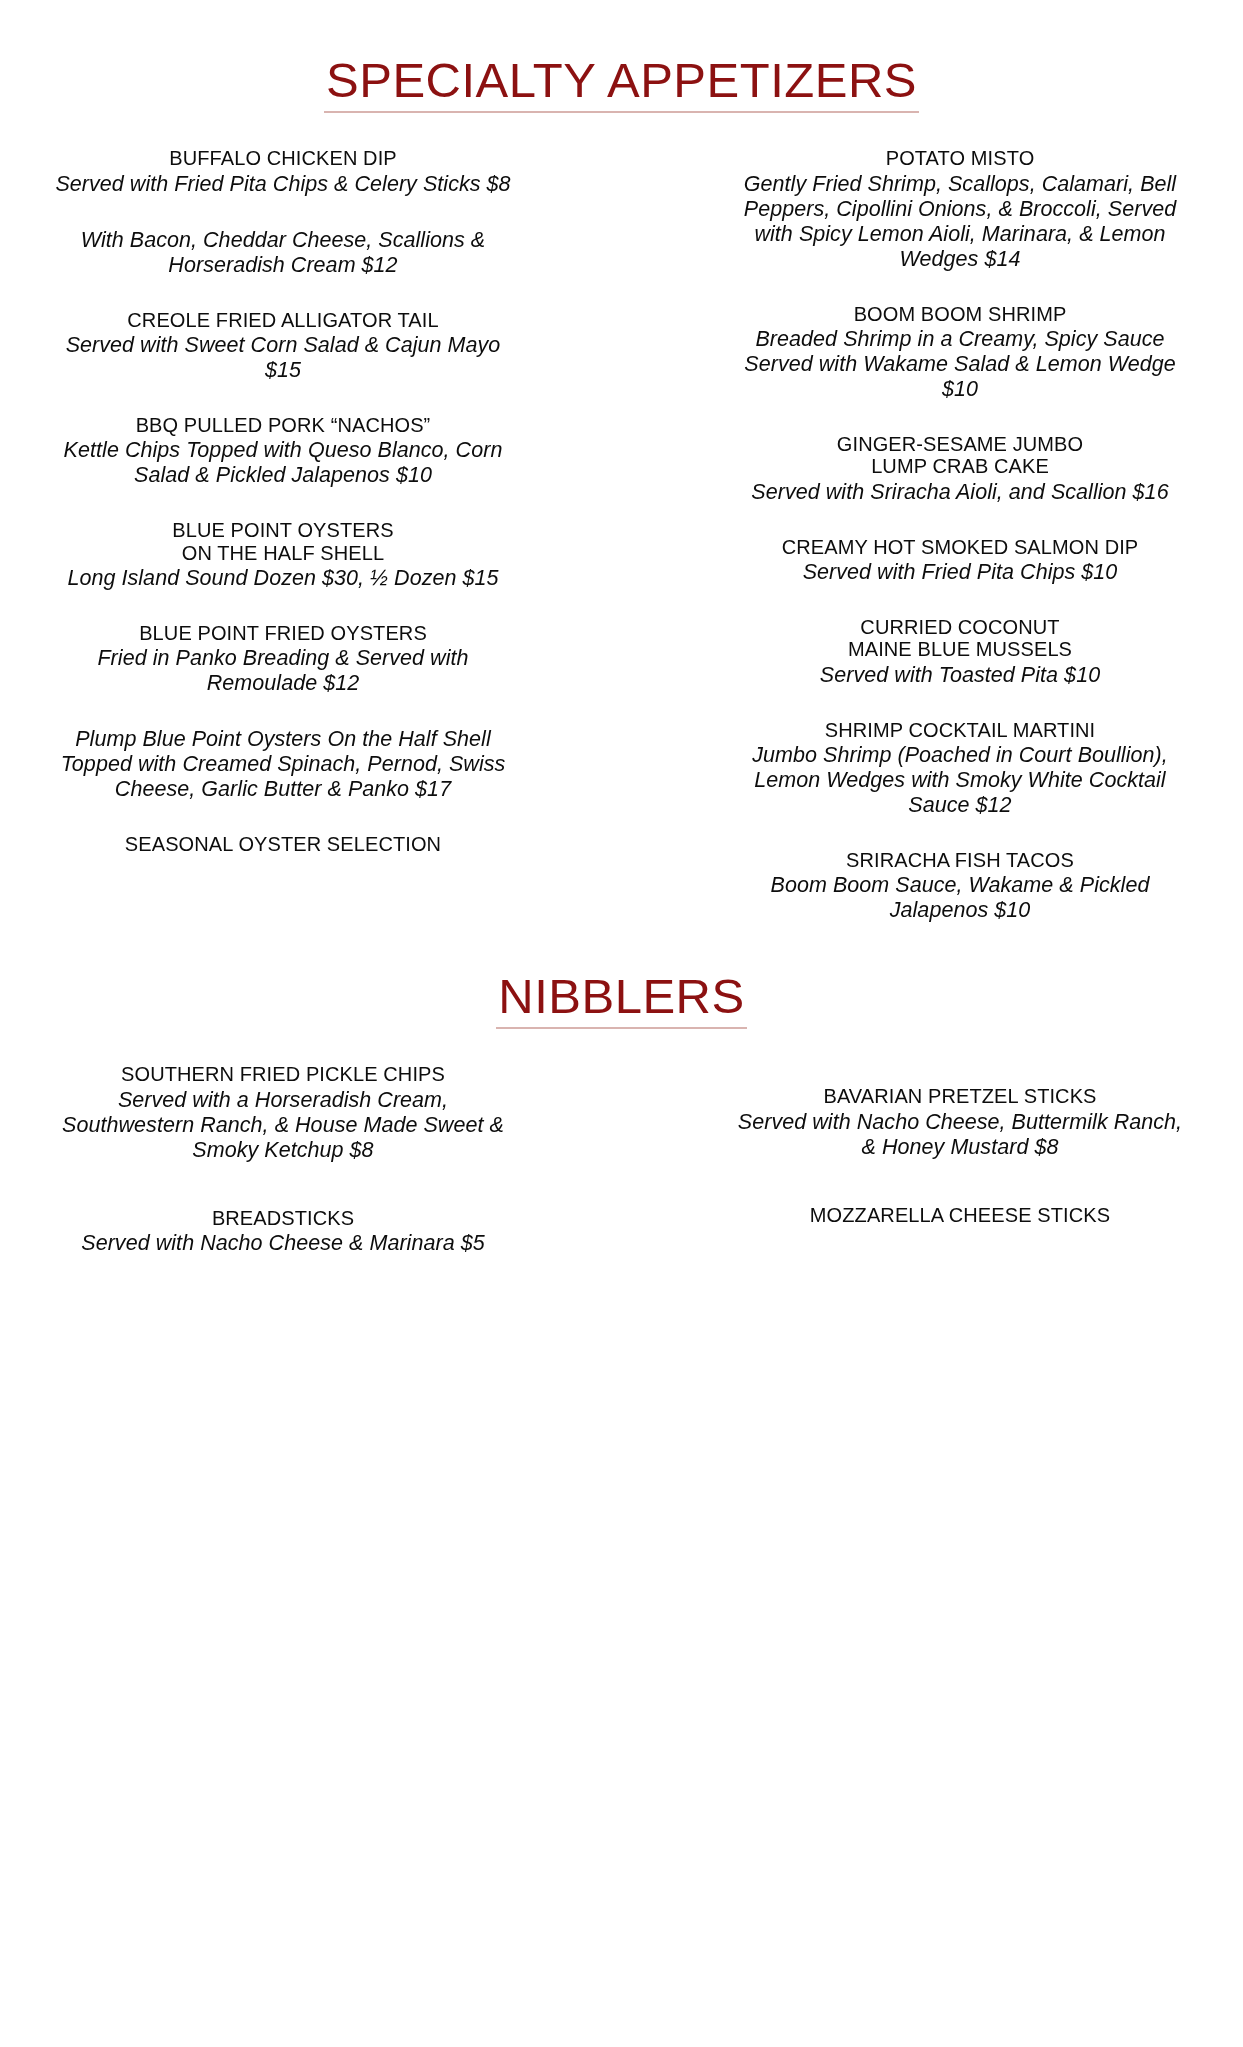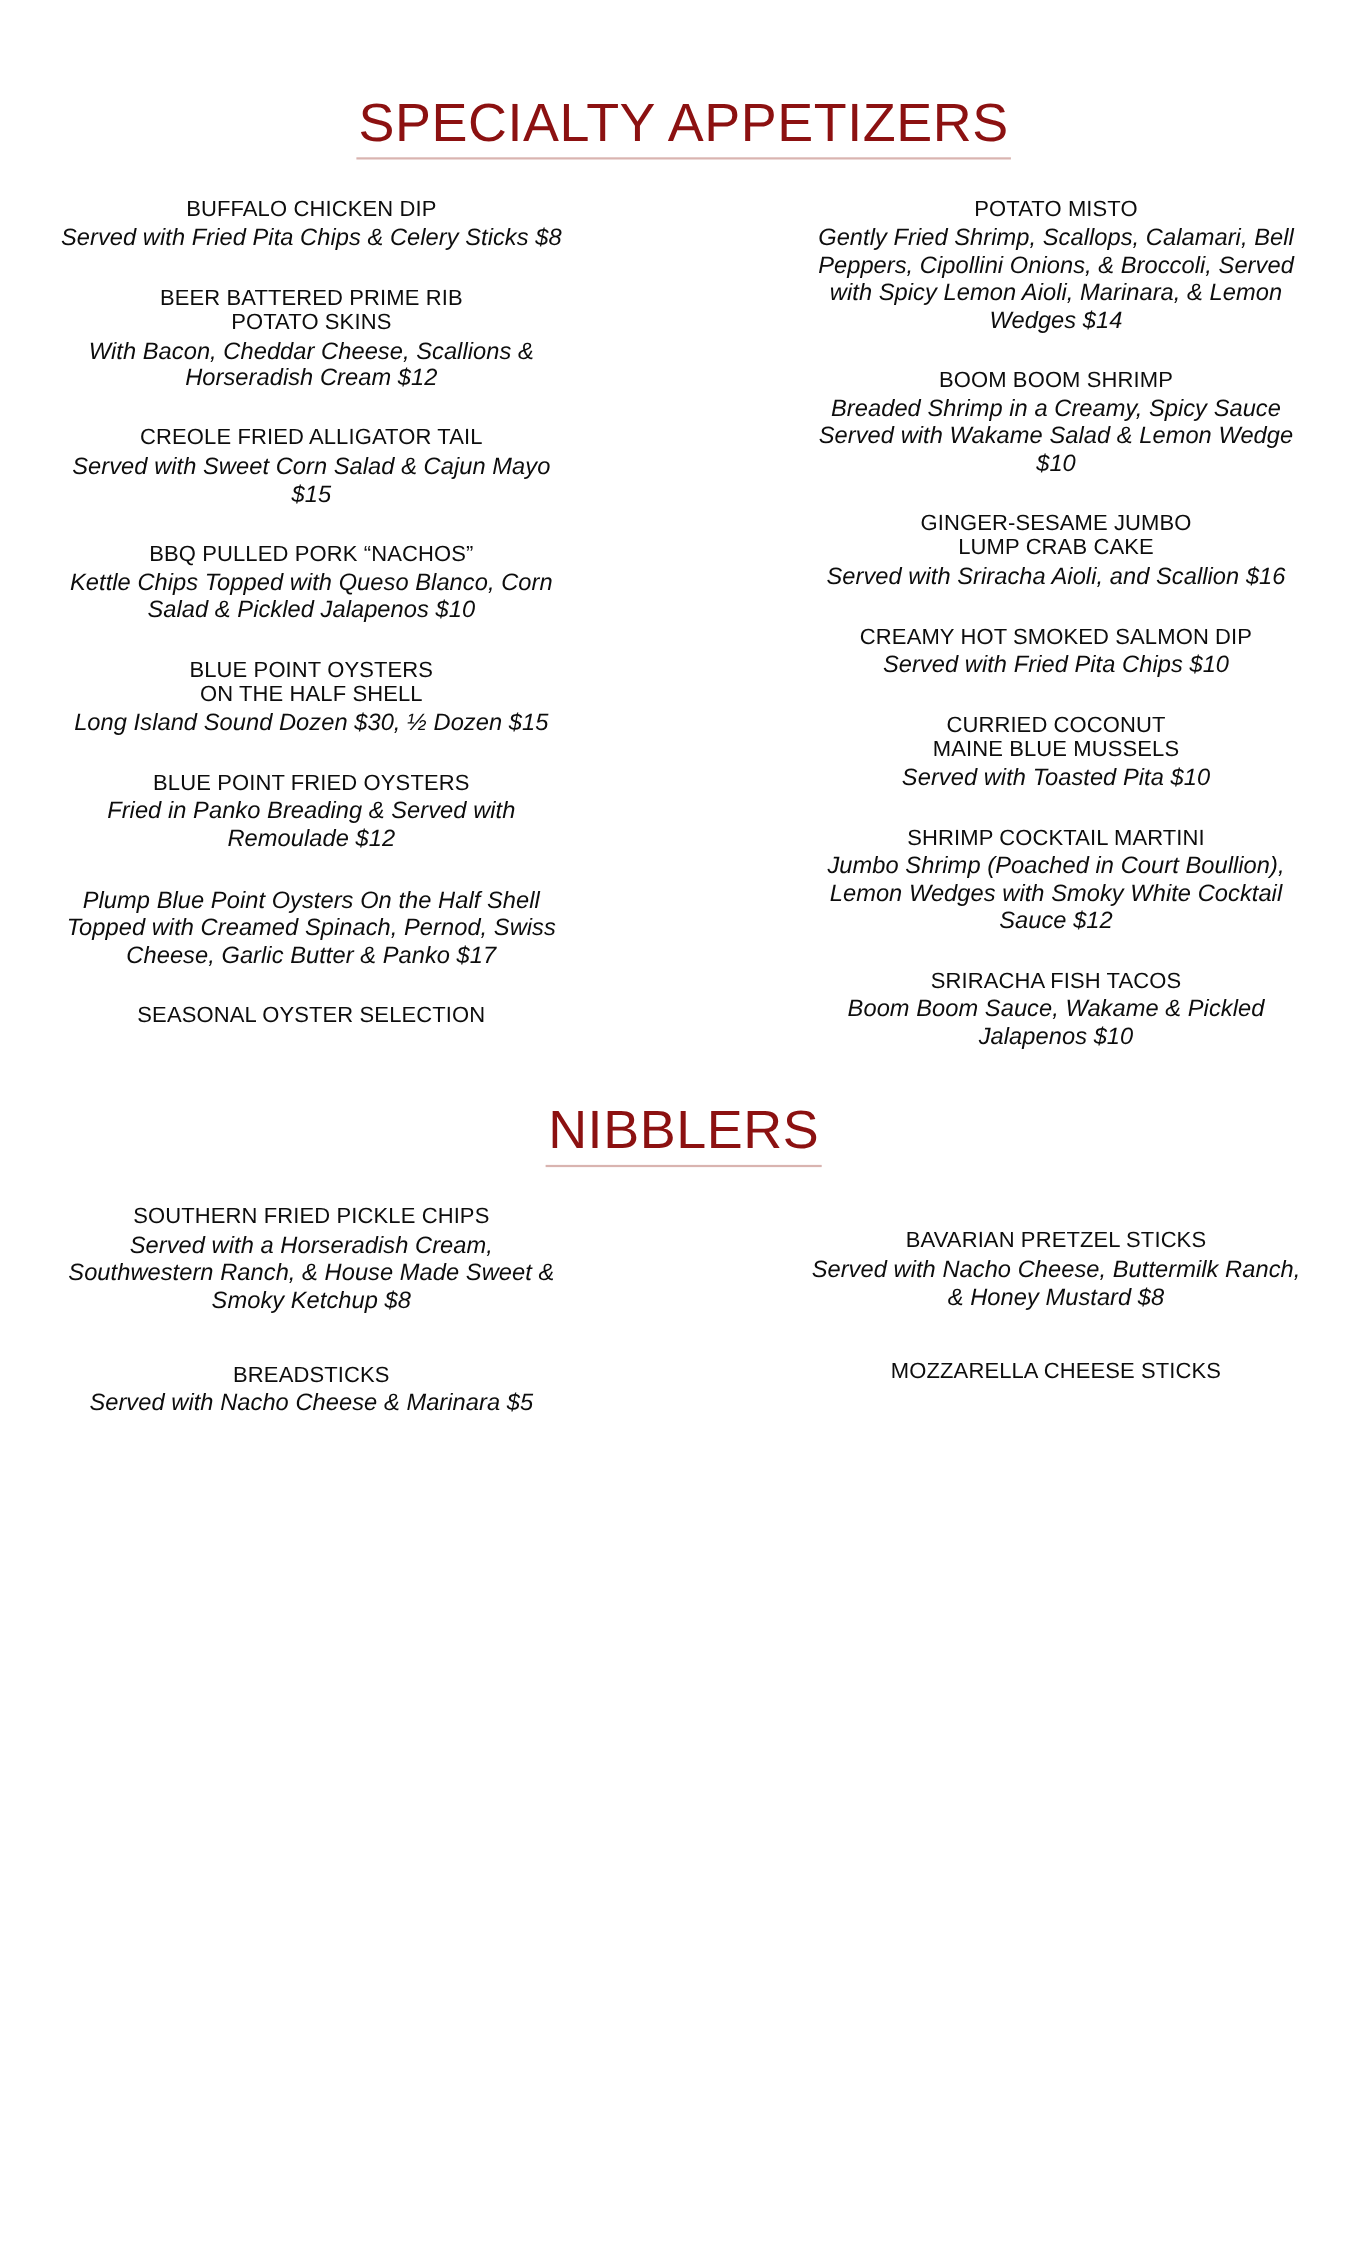--- a/index.html
+++ b/index.html
@@ -34,21 +34,21 @@
     display: inline-block;
     font-size: 49px;
     font-weight: 400;
     letter-spacing: 0.5px;
     color: #8c1111;
     line-height: 1.05;
     padding: 0 2px 5px 2px;
     border-bottom: 2px solid #d9b4b0;
     white-space: nowrap;
   }
-  .head-specialty { margin-top: 87px; }
+  .head-specialty { margin-top: 55px; }
   .head-nibblers  { margin-top: 0; }
 
   
   .columns {
     display: flex;
     flex-direction: row;
     align-items: flex-start;
     justify-content: space-between;
     width: 100%;
   }
@@ -109,22 +109,20 @@
     <div class="columns">
 
       <div class="col col-left">
 
         <div class="item">
           <div class="item-name">BUFFALO CHICKEN DIP</div>
           <div class="item-desc">Served with Fried Pita Chips &amp; Celery Sticks $8</div>
         </div>
 
         <div class="item">
-          <div class="item-name">BEER BATTERED PRIME RIB
-POTATO SKINS</div>
           <div class="item-desc">With Bacon, Cheddar Cheese, Scallions &amp;
 Horseradish Cream $12</div>
         </div>
 
         <div class="item">
           <div class="item-name">CREOLE FRIED ALLIGATOR TAIL</div>
           <div class="item-desc">Served with Sweet Corn Salad &amp; Cajun Mayo
 $15</div>
         </div>
 

